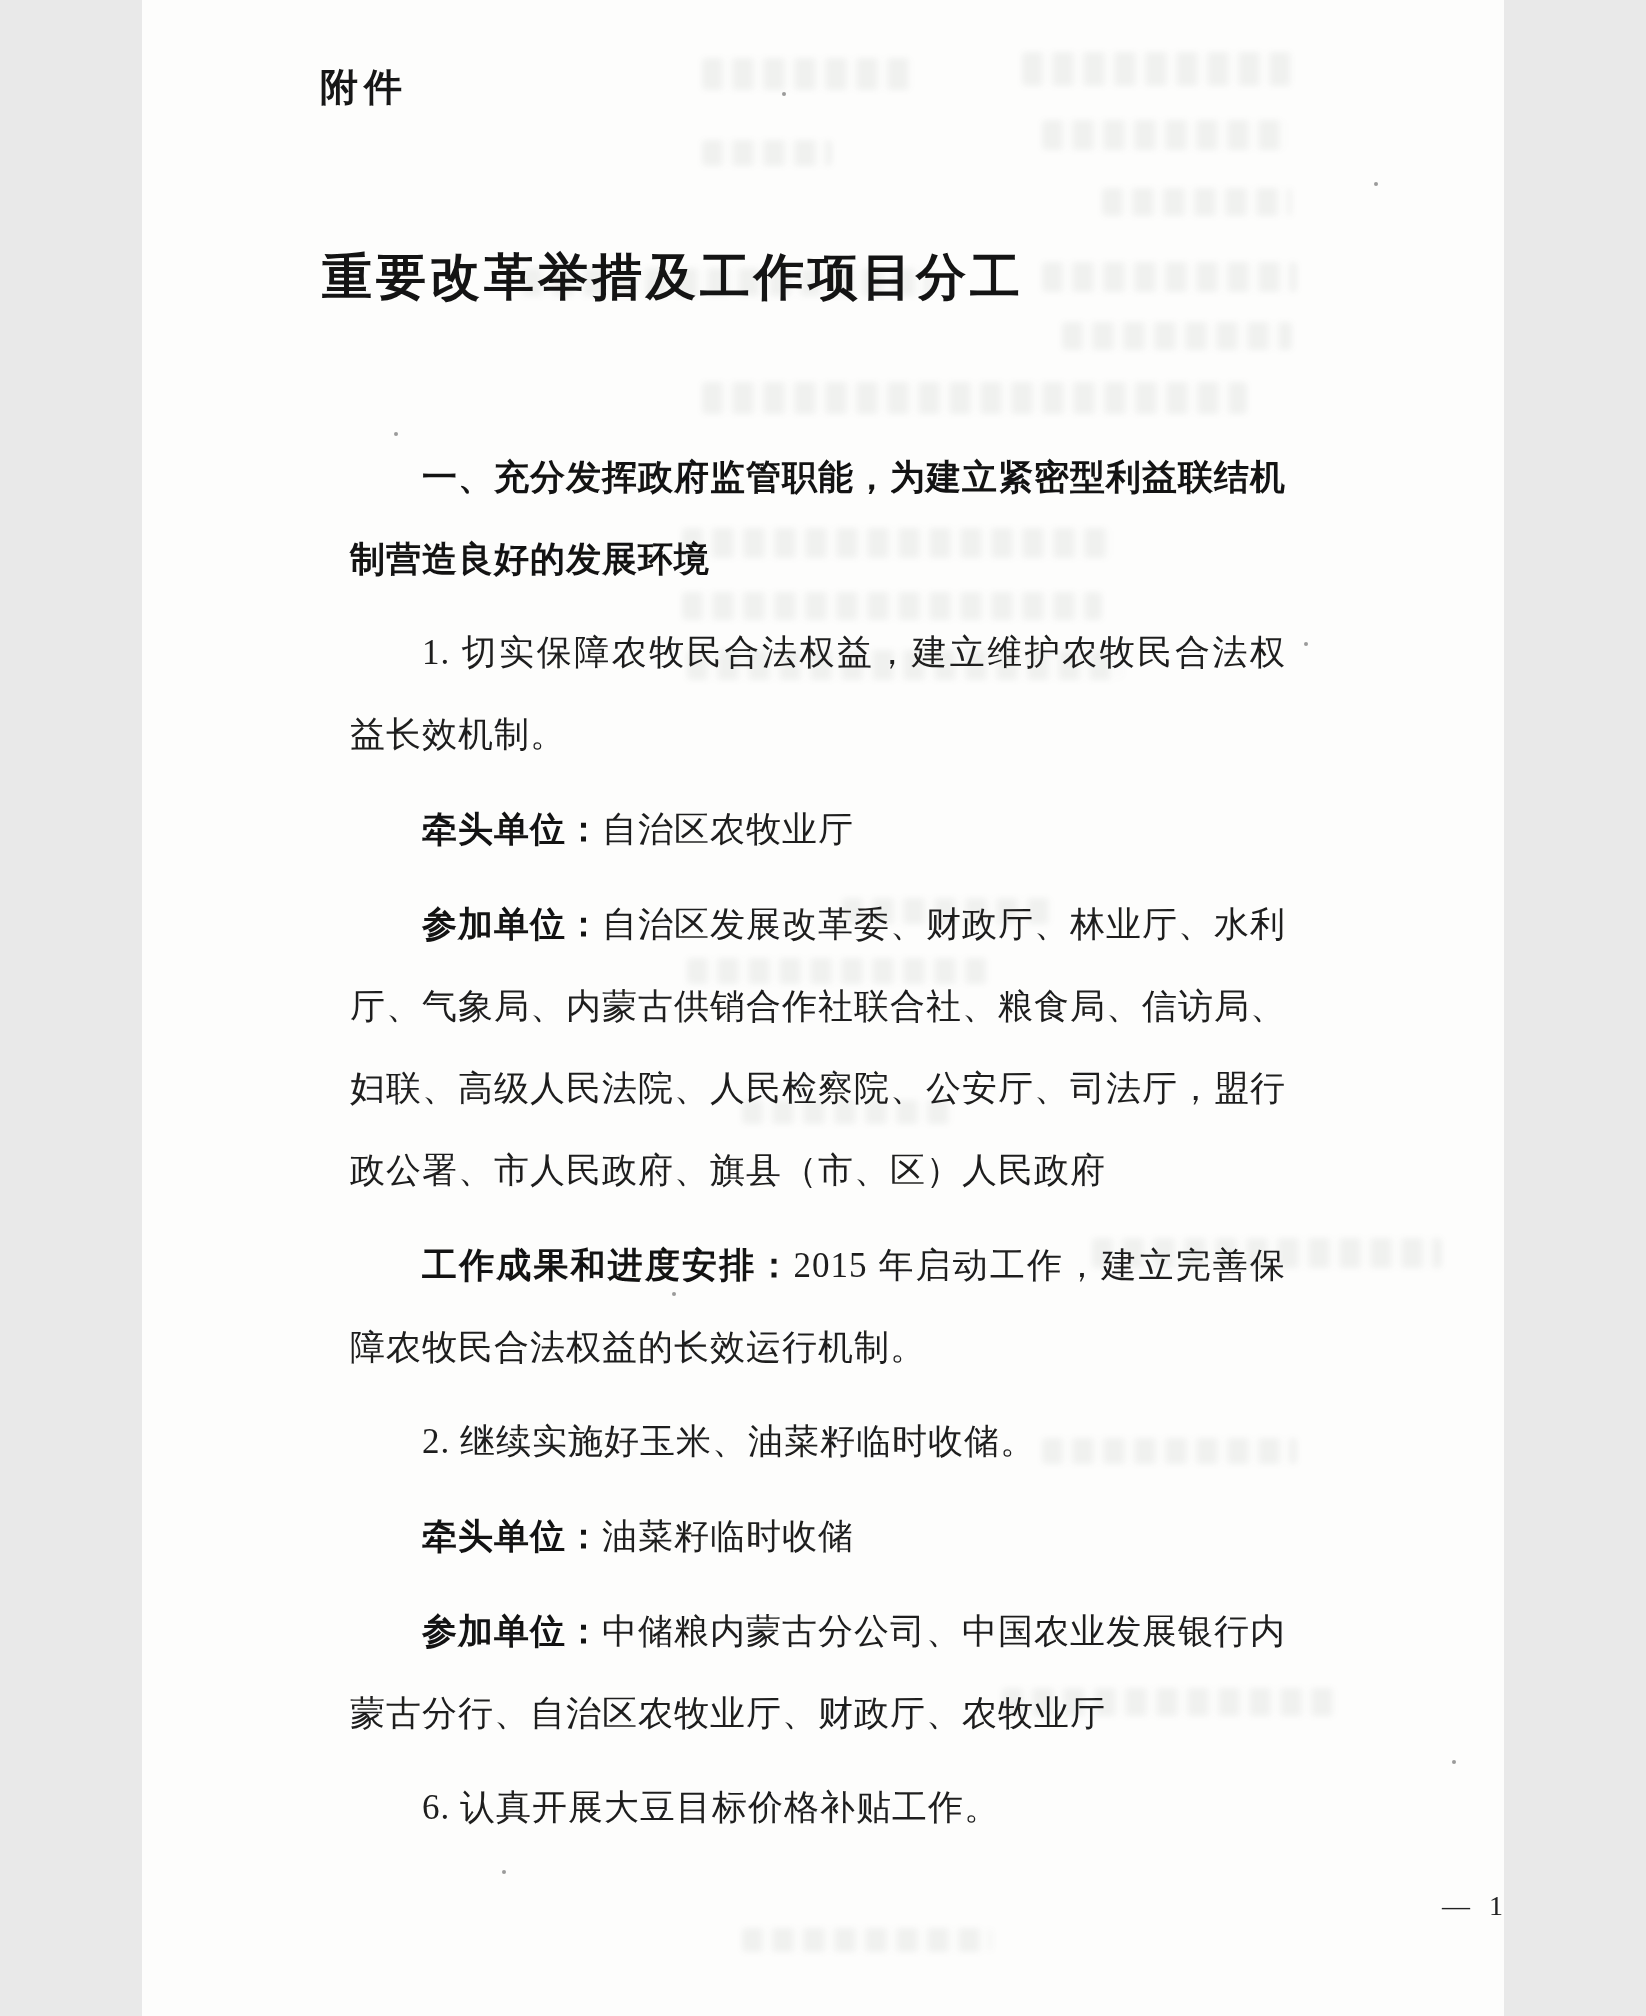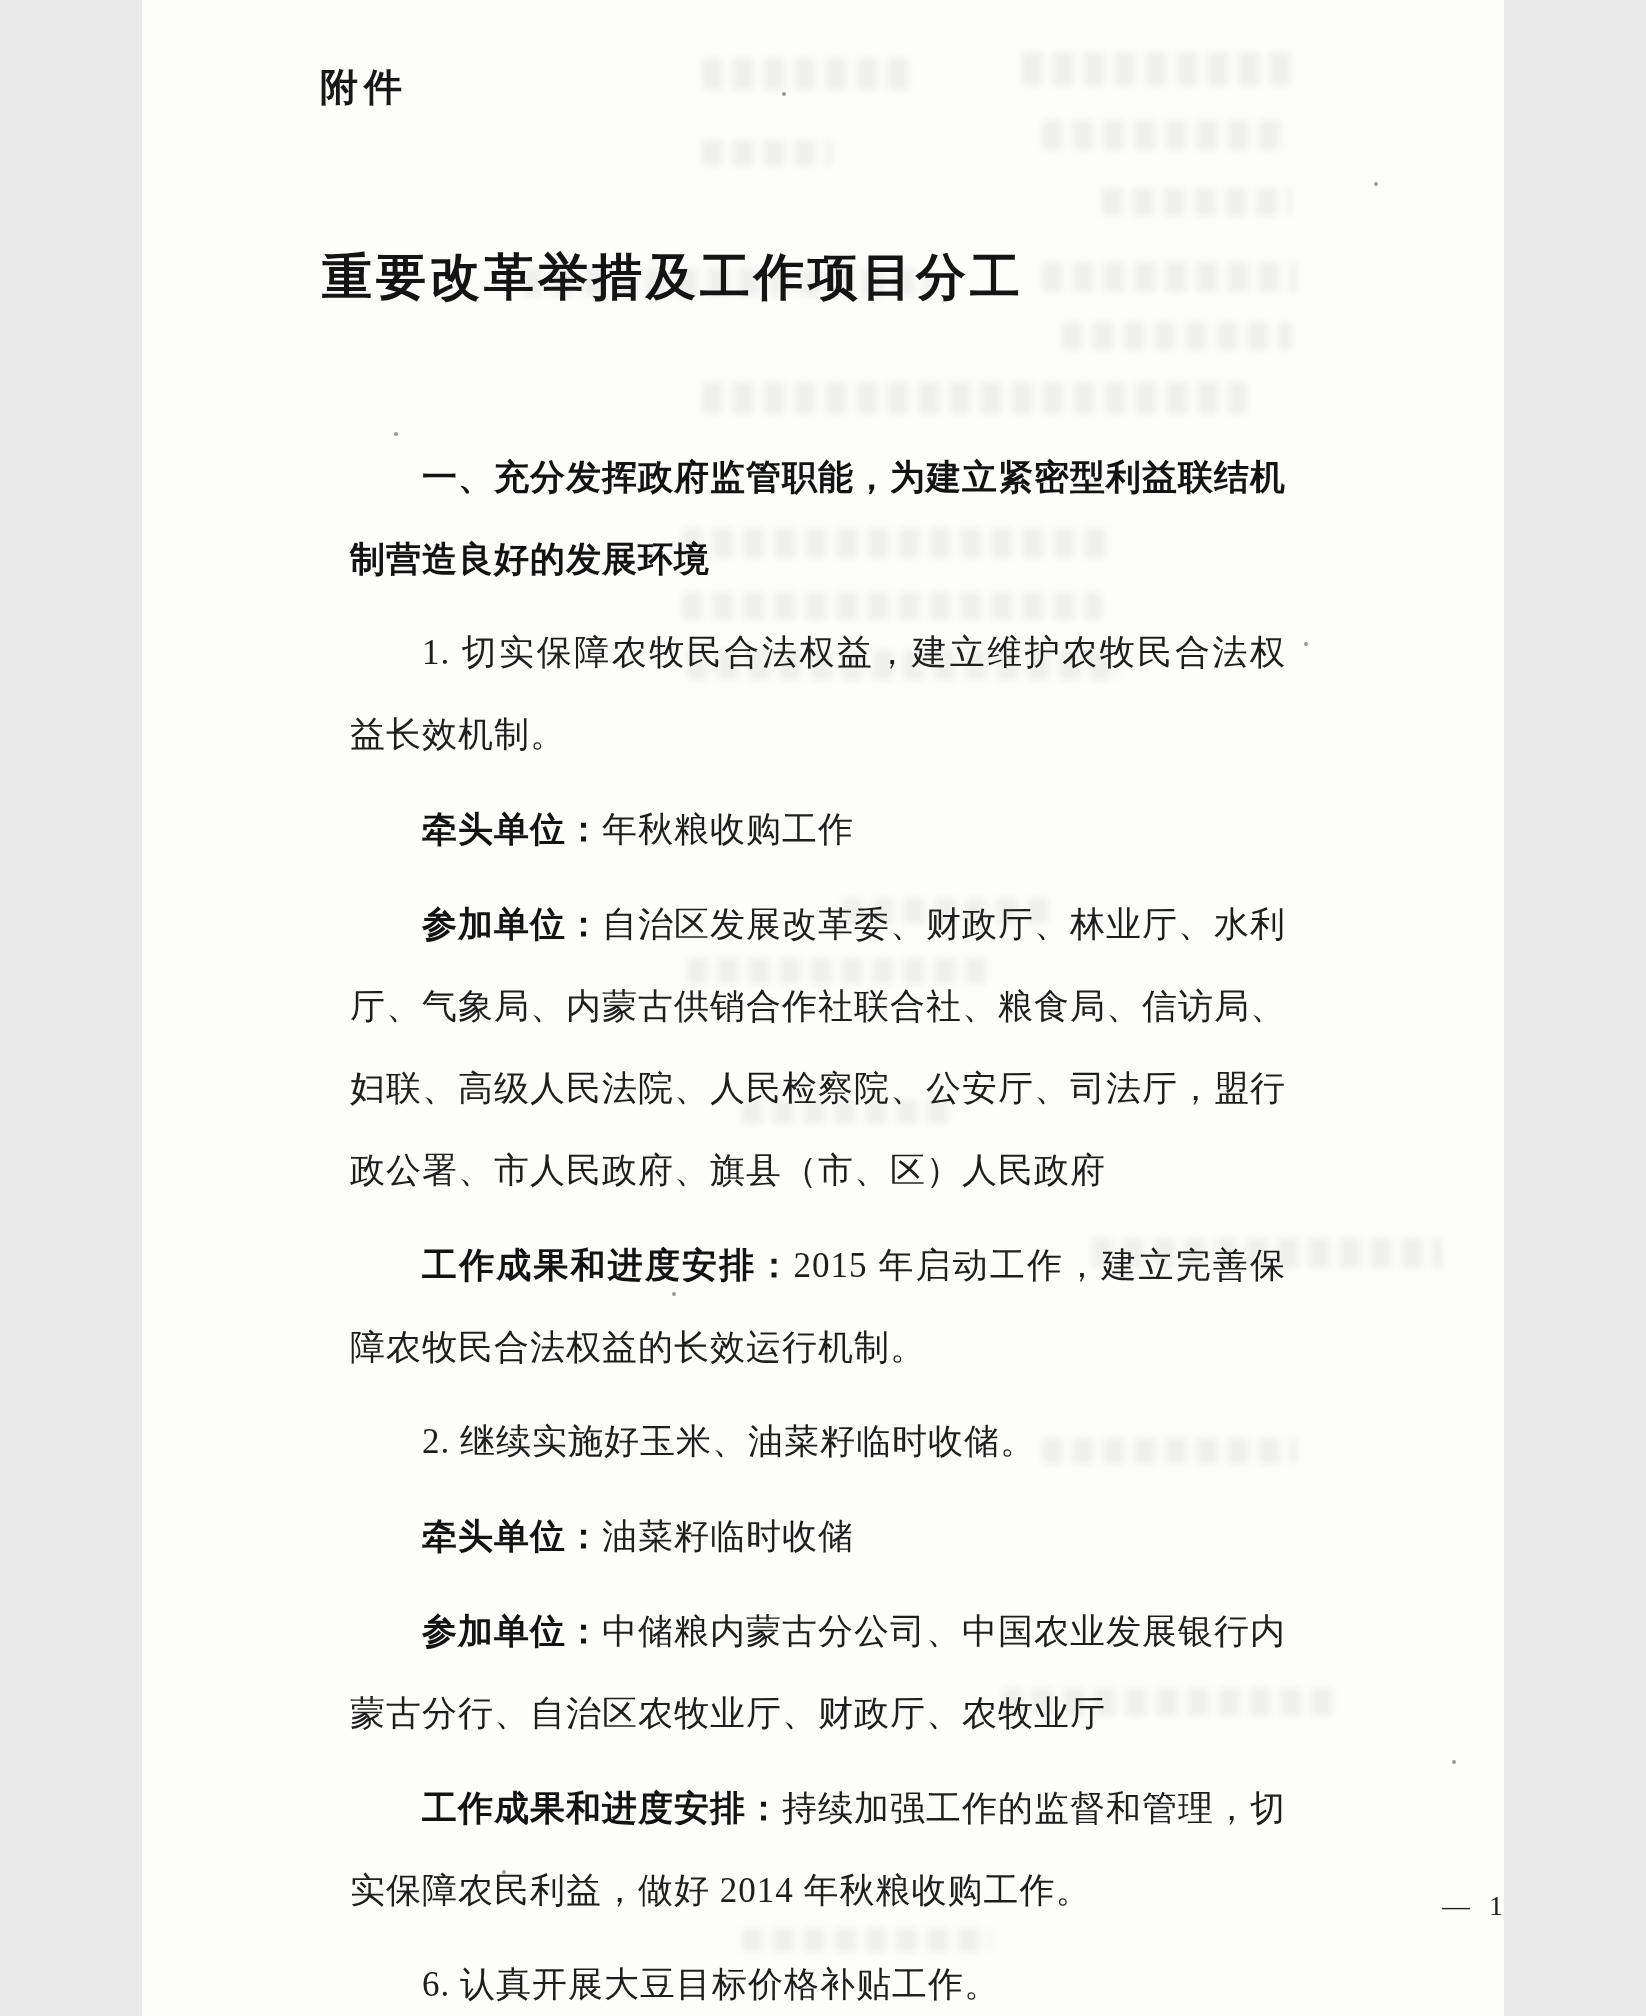--- a/index.html
+++ b/index.html
@@ -137,24 +137,23 @@
 
   <div class="edge-line"></div>
 
   <div class="attachment">附件</div>
 
   <h1 class="doc-title">重要改革举措及工作项目分工</h1>
 
   <div class="doc-body" id="paragraphs">
       <p class="para section-heading"><span>一、充分发挥政府监管职能，为建立紧密型利益联结机制营造良好的发展环境</span></p>
       <p class="para body"><span>1. 切实保障农牧民合法权益，建立维护农牧民合法权益长效机制。</span></p>
-      <p class="para body"><span class="plabel">牵头单位：</span><span>年秋粮收购工作</span></p>
+      <p class="para body"><span class="plabel">牵头单位：</span><span>自治区农牧业厅</span></p>
       <p class="para body"><span class="plabel">参加单位：</span><span>自治区发展改革委、财政厅、林业厅、水利厅、气象局、内蒙古供销合作社联合社、粮食局、信访局、妇联、高级人民法院、人民检察院、公安厅、司法厅，盟行政公署、市人民政府、旗县（市、区）人民政府</span></p>
       <p class="para body"><span class="plabel">工作成果和进度安排：</span><span>2015 年启动工作，建立完善保障农牧民合法权益的长效运行机制。</span></p>
       <p class="para body"><span>2. 继续实施好玉米、油菜籽临时收储。</span></p>
       <p class="para body"><span class="plabel">牵头单位：</span><span>油菜籽临时收储</span></p>
       <p class="para body"><span class="plabel">参加单位：</span><span>中储粮内蒙古分公司、中国农业发展银行内蒙古分行、自治区农牧业厅、财政厅、农牧业厅</span></p>
-      <p class="para body"><span class="plabel">工作成果和进度安排：</span><span>持续加强工作的监督和管理，切实保障农民利益，做好 2014 年秋粮收购工作。</span></p>
       <p class="para body"><span>6. 认真开展大豆目标价格补贴工作。</span></p>
     </div>
 
   <div class="page-number">— 15 —</div>
 </div>
 
 </body></html>

